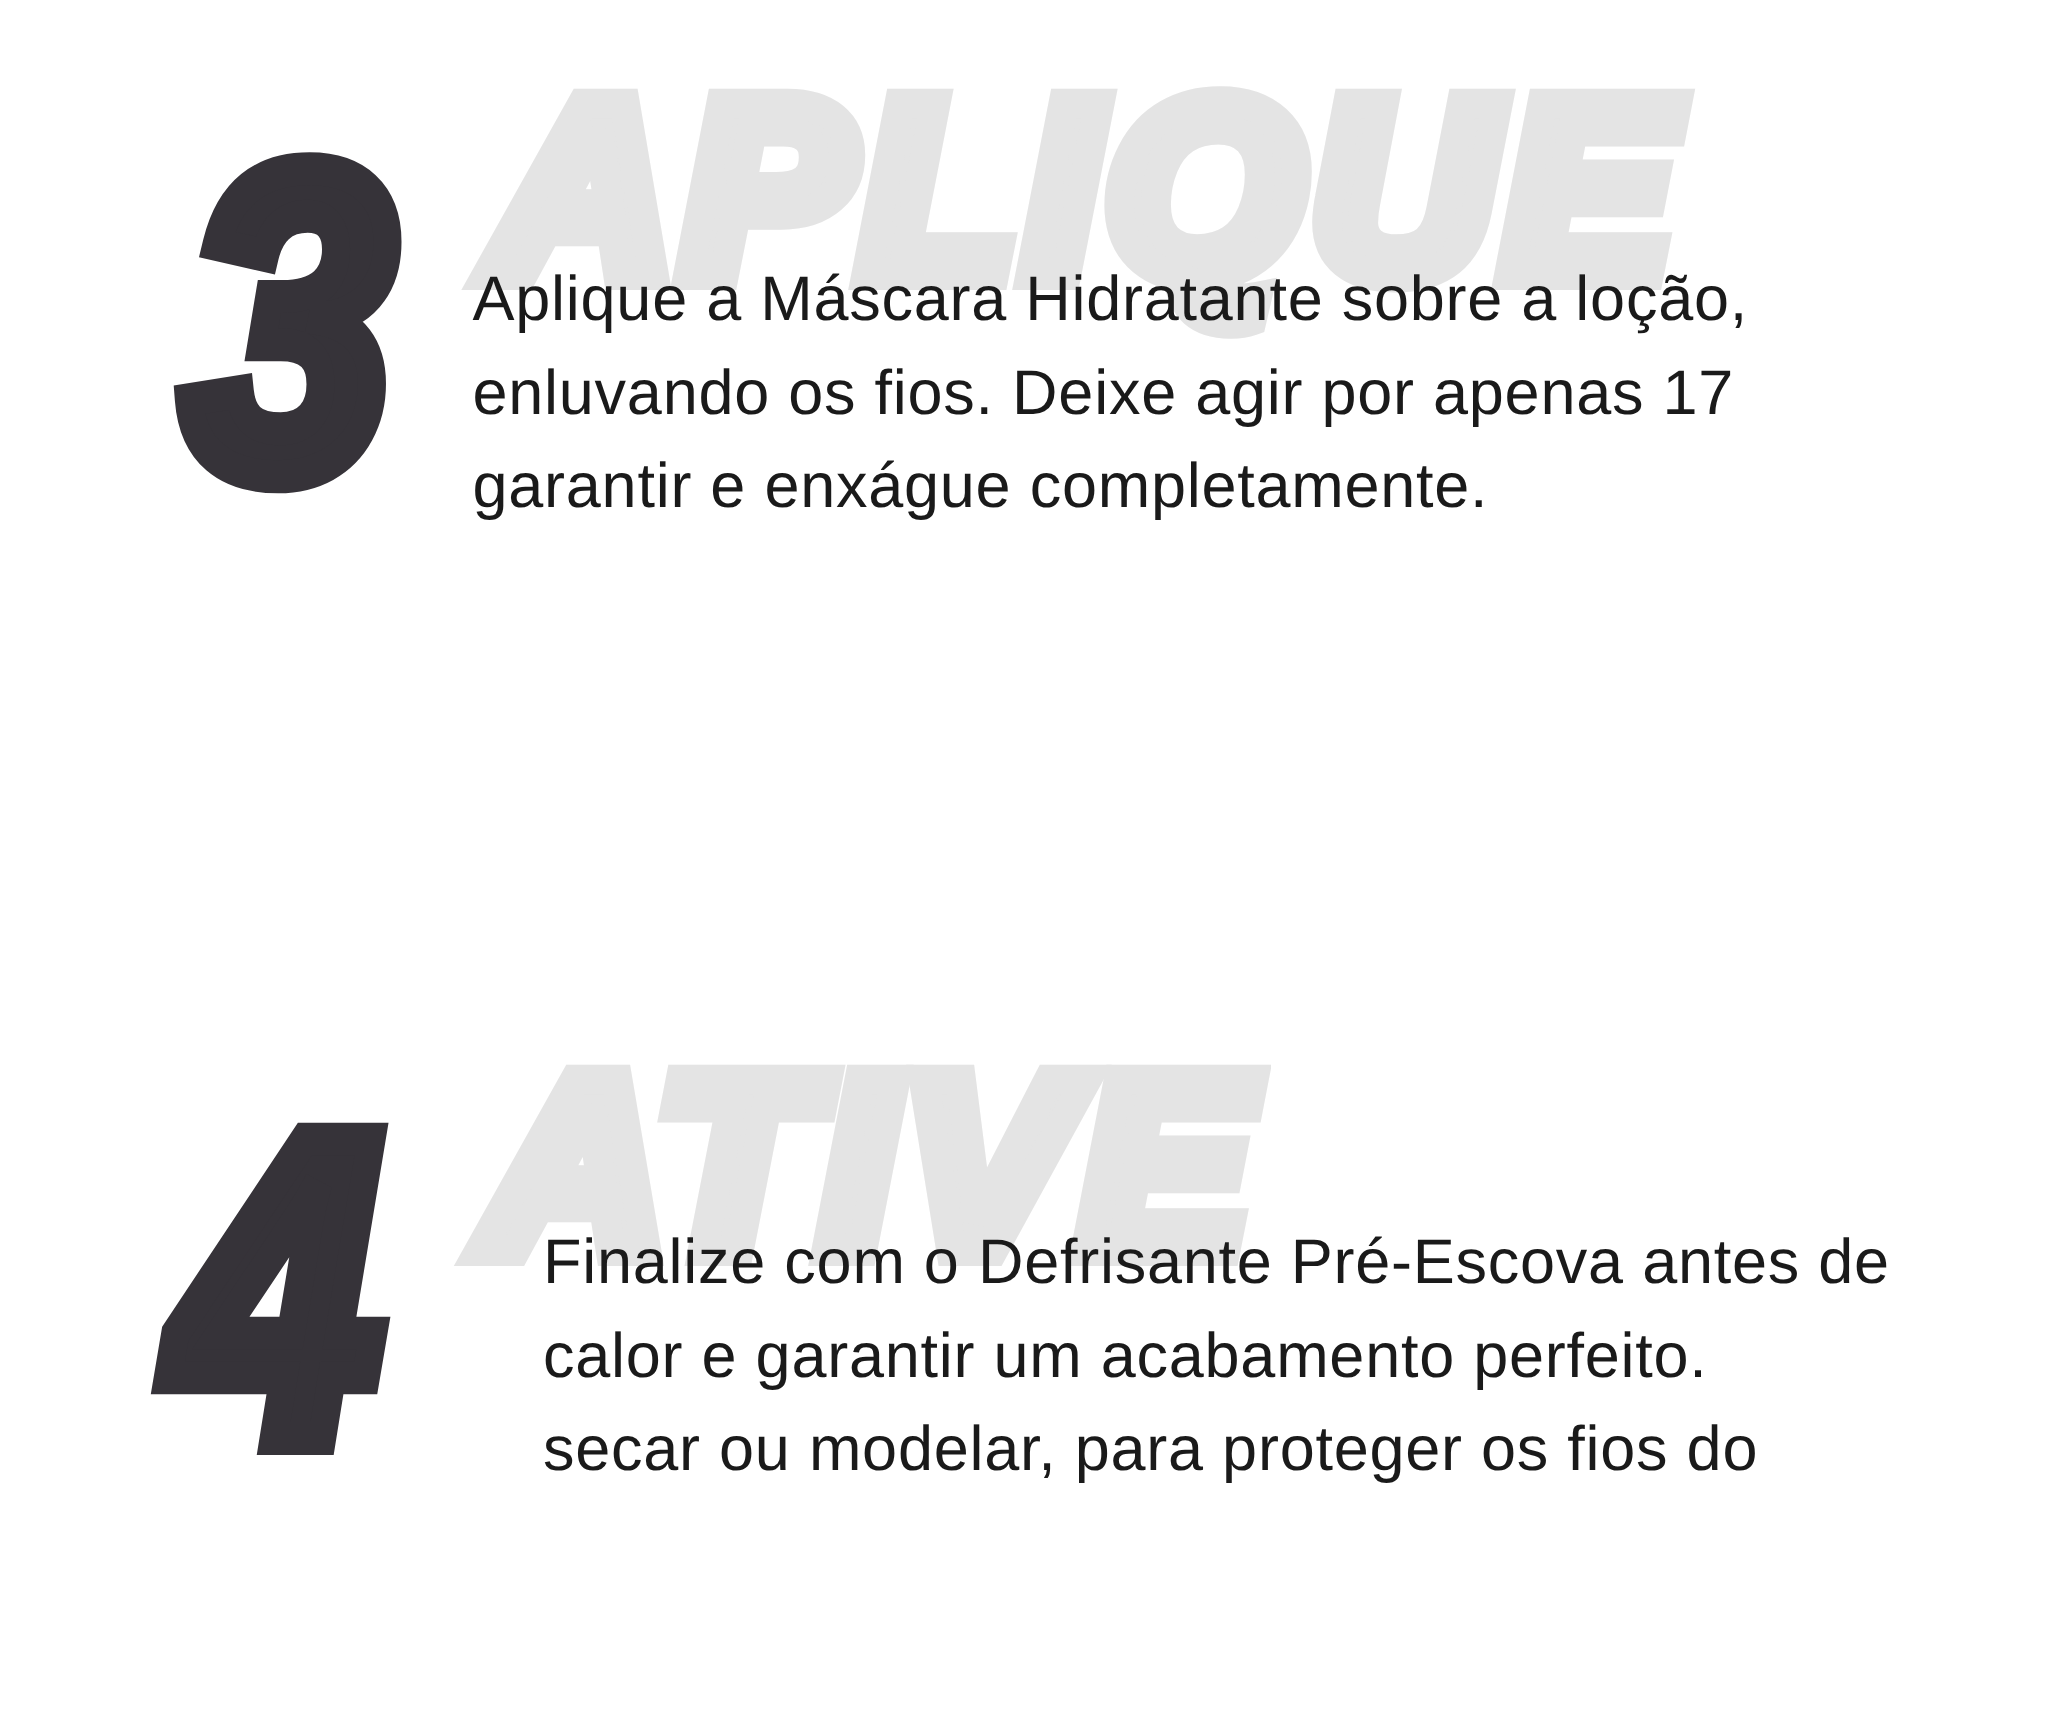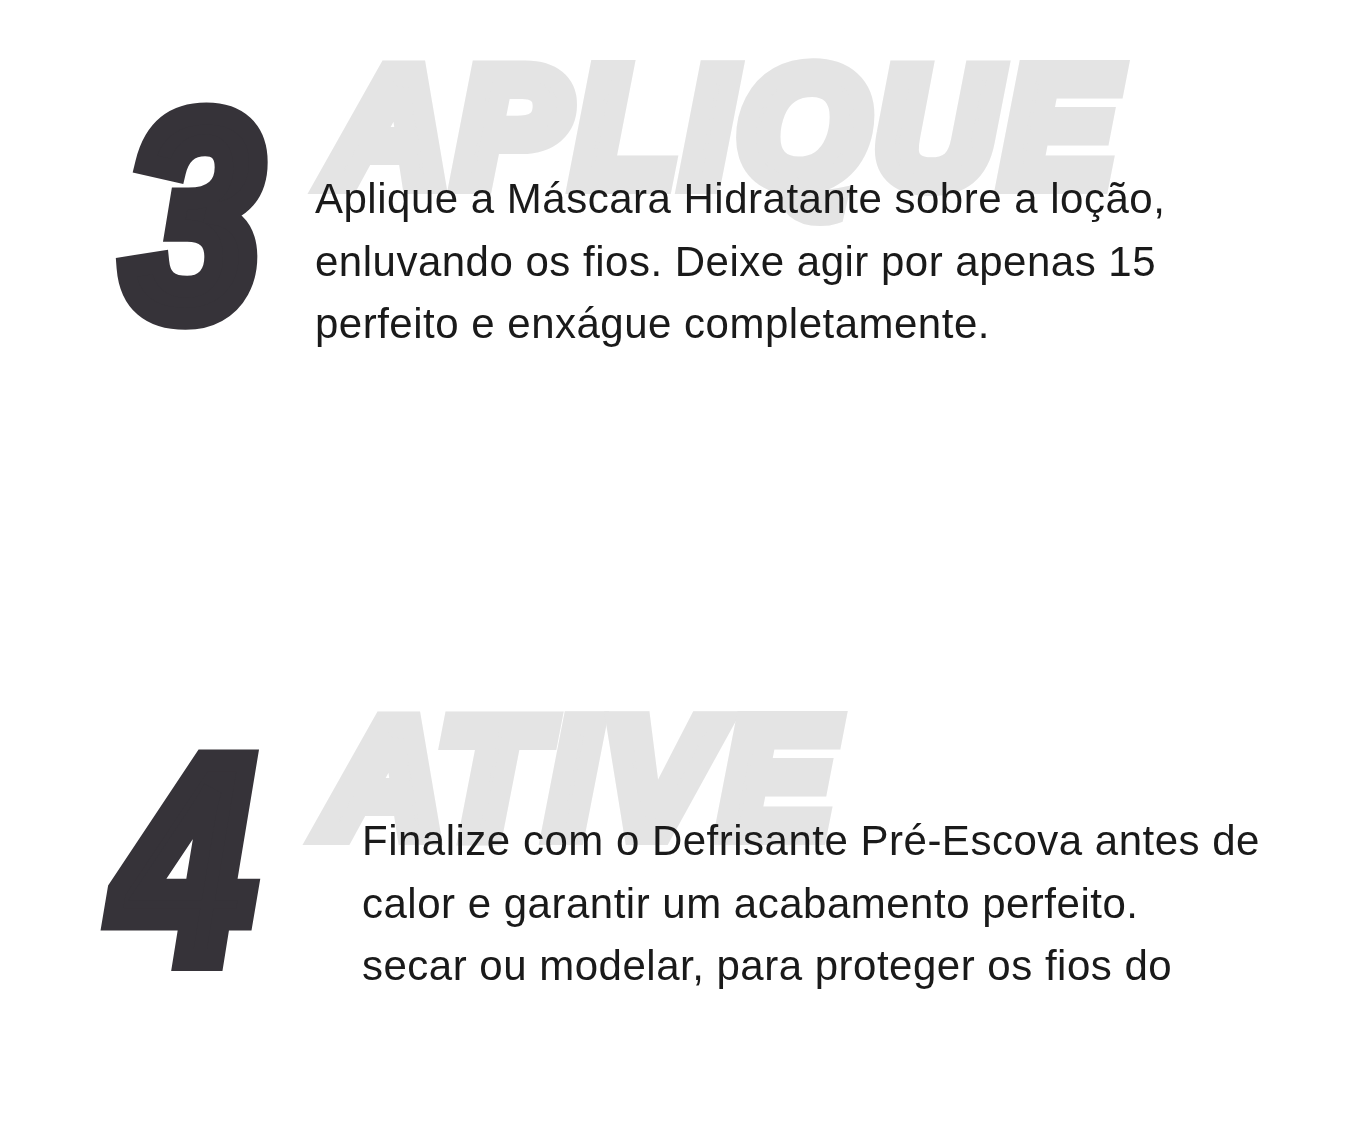--- a/index.html
+++ b/index.html
@@ -64,22 +64,22 @@
 </head>
 <body>
 
 <div class="canvas">
 
   <section>
     <div class="watermark wm-1">APLIQUE</div>
     <div class="bignum n-1">3</div>
     <div class="desc d-1">
       <div class="line">Aplique a Máscara Hidratante sobre a loção,</div>
-      <div class="line">enluvando os fios. Deixe agir por apenas 15</div>
-      <div class="line">perfeito e enxágue completamente.</div>
+      <div class="line">enluvando os fios. Deixe agir por apenas 17</div>
+      <div class="line">garantir e enxágue completamente.</div>
     </div>
   </section>
 
   <section>
     <div class="watermark wm-2">ATIVE</div>
     <div class="bignum n-2">4</div>
     <div class="desc d-2">
       <div class="line">Finalize com o Defrisante Pré-Escova antes de</div>
       <div class="line">calor e garantir um acabamento perfeito.</div>
       <div class="line">secar ou modelar, para proteger os fios do</div>

